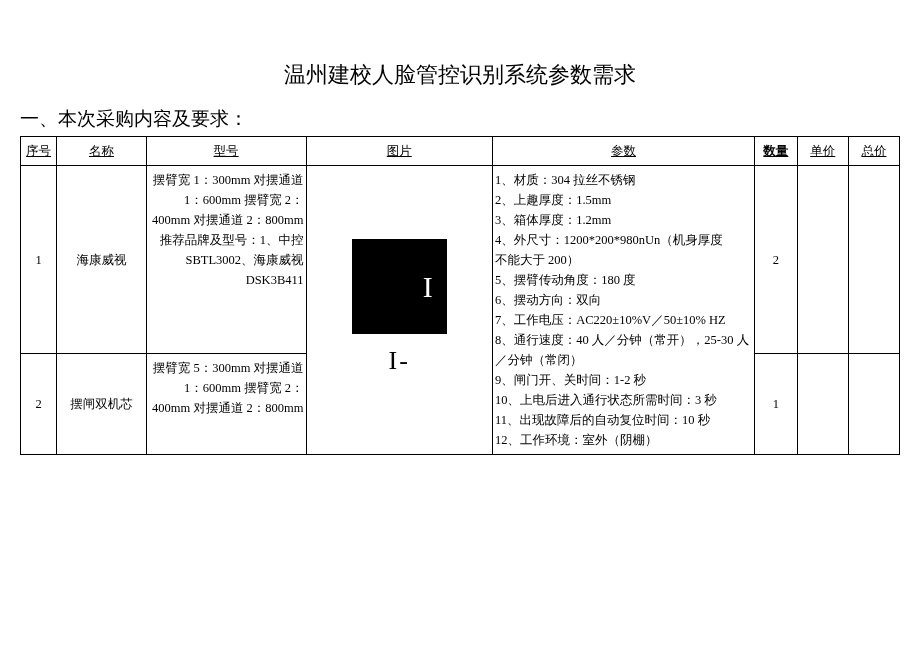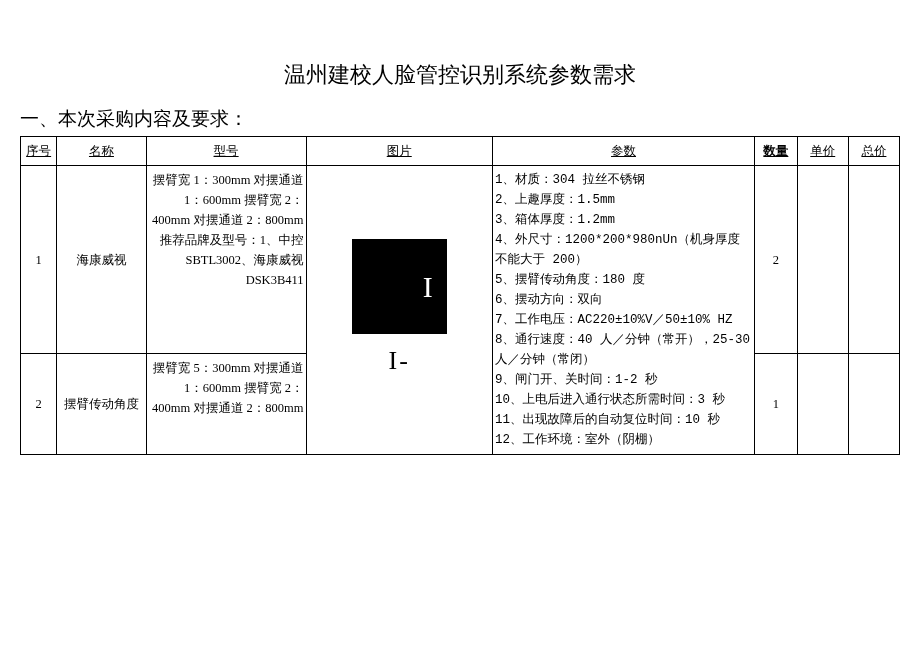--- a/index.html
+++ b/index.html
@@ -105,39 +105,39 @@
   <tbody>
     <tr>
       <td class="center">1</td>
       <td class="center">海康威视</td>
       <td class="cell-model" style="white-space: pre-wrap;">摆臂宽 1：300mm 对摆通道 1：600mm 摆臂宽 2：400mm 对摆通道 2：800mm 推荐品牌及型号：1、中控 SBTL3002、海康威视
 　DSK3B411</td>
       <td class="img-cell" rowspan="2">
         <div class="img-placeholder">I</div>
         <div class="img-caption">I-</div>
       </td>
-      <td class="cell-param" rowspan="2" style="white-space: pre-wrap; font-family: Liberation Mono, monospace;">1、材质：304 拉丝不锈钢
+      <td class="cell-param" rowspan="2" style="white-space: pre-wrap;">1、材质：304 拉丝不锈钢
 2、上趣厚度：1.5mm
 3、箱体厚度：1.2mm
 4、外尺寸：1200*200*980nUn（机身厚度
 不能大于 200）
 5、摆臂传动角度：180 度
 6、摆动方向：双向
 7、工作电压：AC220±10%V／50±10% HZ
 8、通行速度：40 人／分钟（常开），25-30 人／分钟（常闭）
 9、闸门开、关时间：1-2 秒
 10、上电后进入通行状态所需时间：3 秒
 11、出现故障后的自动复位时间：10 秒
 12、工作环境：室外（阴棚）</td>
       <td class="center">2</td>
       <td class="center"></td>
       <td class="center"></td>
     </tr>
     <tr>
       <td class="center">2</td>
-      <td class="center">摆臂传动角度</td>
+      <td class="center">摆闸双机芯</td>
       <td class="cell-model">摆臂宽 5：300mm 对摆通道 1：600mm 摆臂宽 2：400mm 对摆通道 2：800mm</td>
       <td class="center">1</td>
       <td class="center"></td>
       <td class="center"></td>
     </tr>
   </tbody>
 </table>
 
 </body></html>

